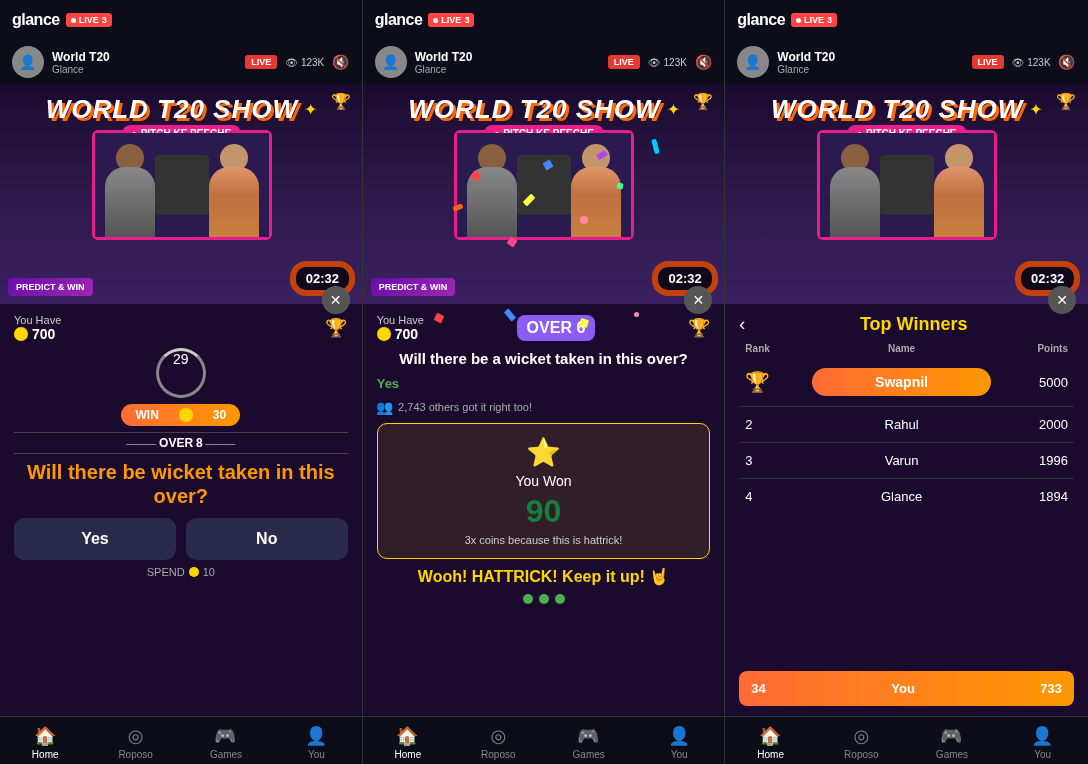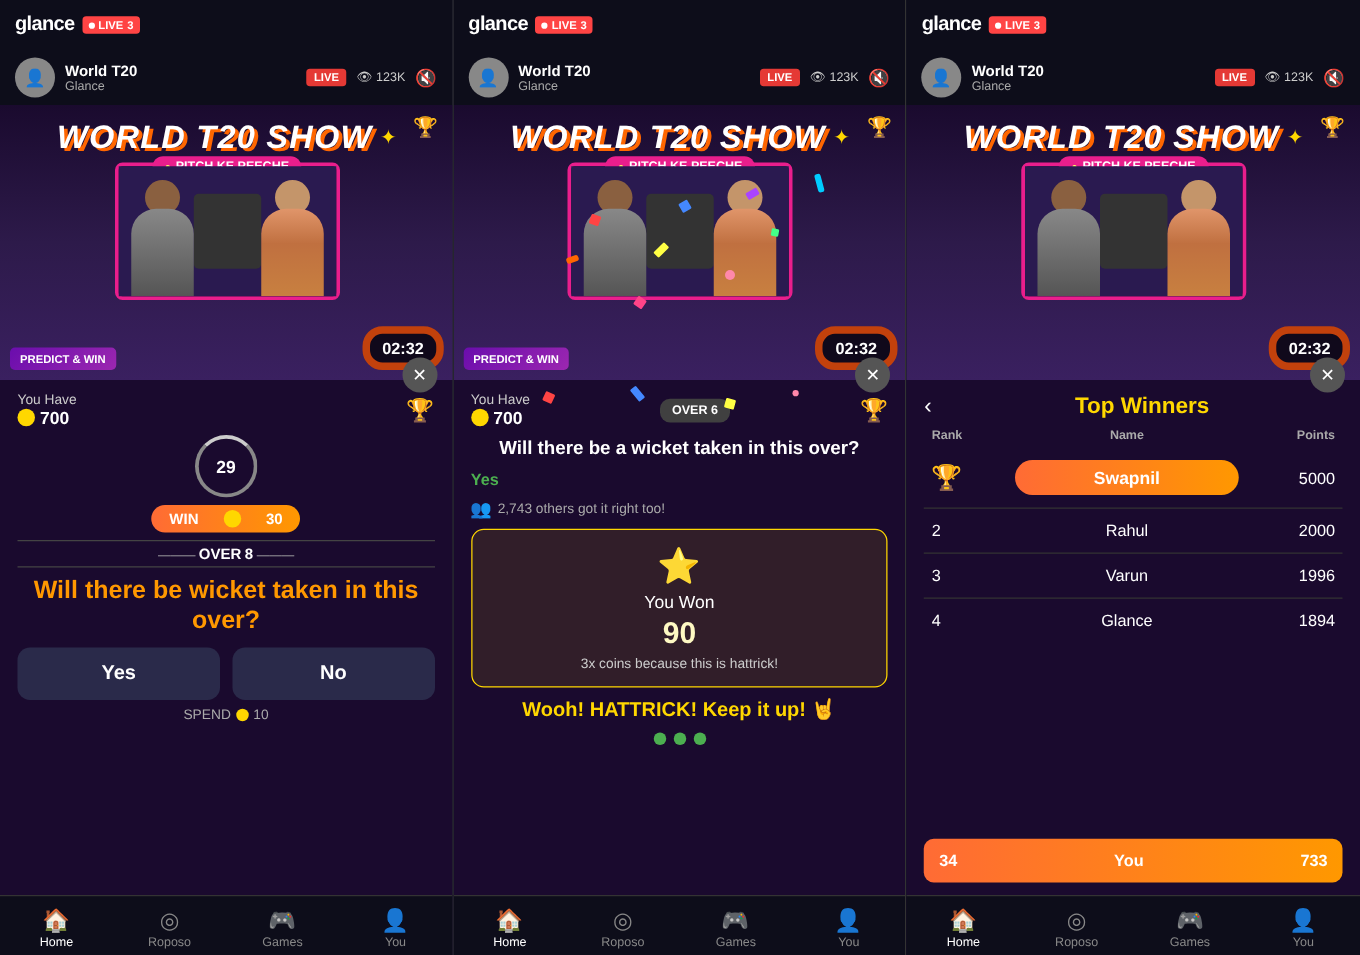--- a/index.html
+++ b/index.html
@@ -309,25 +309,25 @@
       color: #ffd700;
       font-size: 18px;
     }
     .timer-circle {
       width: 50px;
       height: 50px;
       border-radius: 50%;
       border: 3px solid #888;
       border-top-color: #ccc;
       display: flex;
-      align-items: center;
+      align-items: flex-start;
       justify-content: center;
       color: white;
       font-size: 14px;
-      font-weight: 700;
+      font-weight: 400;
       margin: 0 auto;
     }
     .win-badge {
       background: linear-gradient(90deg, #ff6b35, #ff9800);
       color: white;
       font-size: 12px;
       font-weight: 700;
       padding: 4px 14px;
       border-radius: 12px;
       text-align: center;
@@ -430,22 +430,22 @@
       display: flex;
       flex-direction: column;
       align-items: center;
       gap: 4px;
     }
     .you-won-label {
       color: white;
       font-size: 14px;
     }
     .you-won-amount {
-      color: #fef9c3;
-      font-size: 24px;
+      color: #15803d;
+      font-size: 32px;
       font-weight: 900;
     }
     .you-won-sub {
       color: #ccc;
       font-size: 11px;
       text-align: center;
     }
     .hattrick-text {
       color: #ffd700;
       font-size: 16px;
@@ -706,21 +706,21 @@
 
     <div class="win-panel">
       <div class="coins-row">
         <div>
           <div class="you-have">You Have</div>
           <div class="coin-amount">
             <span class="coin-icon"></span>
             <span>700</span>
           </div>
         </div>
-        <div style="background:#404040;color:white;font-size:10px;font-weight:700;padding:4px 10px;border-radius:8px;">
+        <div style="background:#8b5cf6;color:white;font-size:16px;font-weight:700;padding:4px 10px;border-radius:8px;">
           <span>OVER</span> <span>6</span>
         </div>
         <span class="trophy-small">🏆</span>
       </div>
 
       <div class="question-text" style="font-size:15px; color:white; font-weight:600;">Will there be a wicket taken in this over?</div>
       <div class="answer-correct">Yes</div>
       <div class="others-text">
         <span style="font-size:14px;">👥</span>
         <span>2,743 others got it right too!</span>

